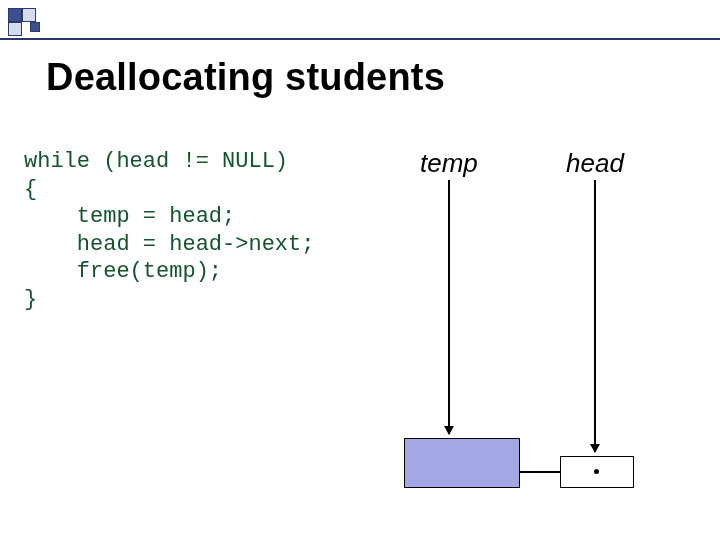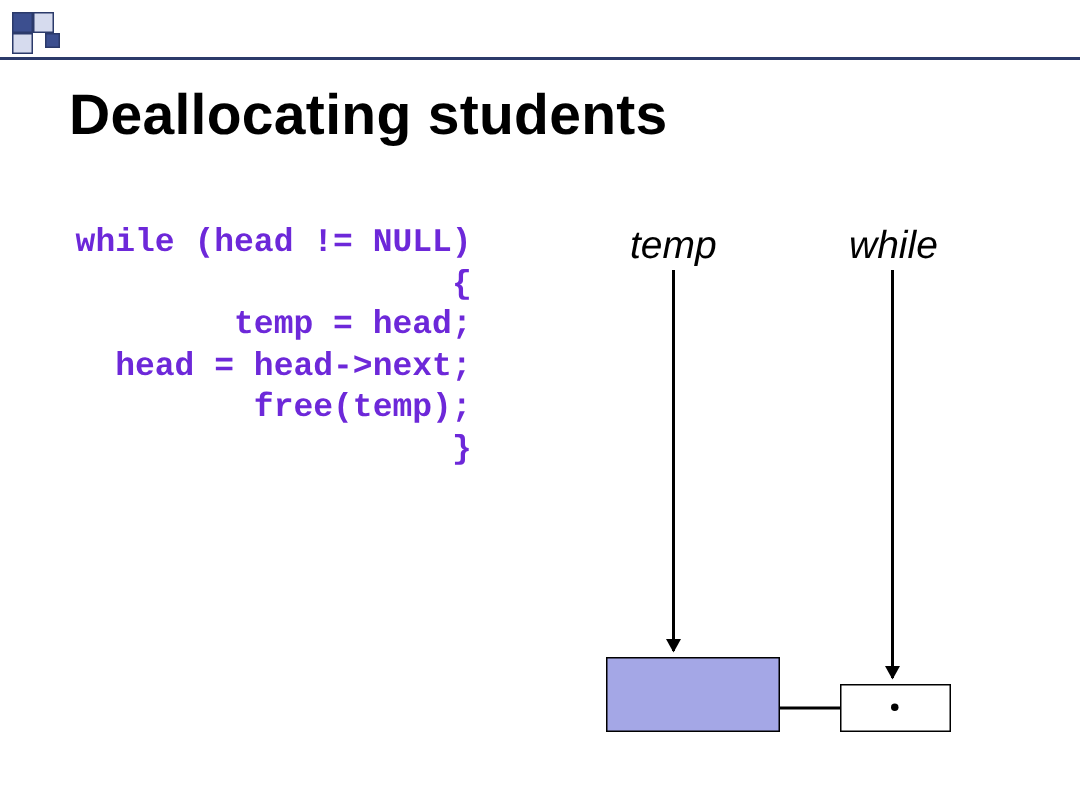--- a/index.html
+++ b/index.html
@@ -1,15 +1,15 @@
 <!DOCTYPE html>
 <html><head>
 <meta charset="utf-8">
 <style>
-  * { margin: 0; padding: 0; box-sizing: border-box; text-align: right; }
+  * { margin: 0; padding: 0; box-sizing: border-box; }
   body {
     width: 720px;
     height: 540px;
     background: #ffffff;
     position: relative;
     font-family: Arial, Helvetica, sans-serif;
     overflow: hidden;
   }
   .slide-logo {
     position: absolute;
@@ -39,22 +39,22 @@
     font-size: 38px;
     color: #000;
     letter-spacing: 0.2px;
   }
   .code {
     position: absolute;
     top: 148px;
     left: 24px;
     font-family: "Courier New", Courier, monospace;
     font-size: 22px;
-    font-weight: bold;
-    color: #6d28d9;
+    font-weight: normal;
+    color: #14532d;
     white-space: pre;
     line-height: 1.25;
   }
   .label-temp, .label-head {
     position: absolute;
     top: 148px;
     font-size: 26px;
     color: #000;
     font-style: italic;
   }
@@ -131,21 +131,21 @@
 <h1 class="title">Deallocating students</h1>
 
 <div class="code">while (head != NULL)
 {
     temp = head;
     head = head-&gt;next;
     free(temp);
 }</div>
 
 <div class="label-temp">temp</div>
-<div class="label-head">while</div>
+<div class="label-head">head</div>
 
 <div class="arrow arrow-temp"></div>
 <div class="arrow arrow-head"></div>
 
 <div class="node"></div>
 <div class="next-connector"></div>
 <div class="next-box"></div>
 <div class="next-dot"></div>
 
 </body></html>

